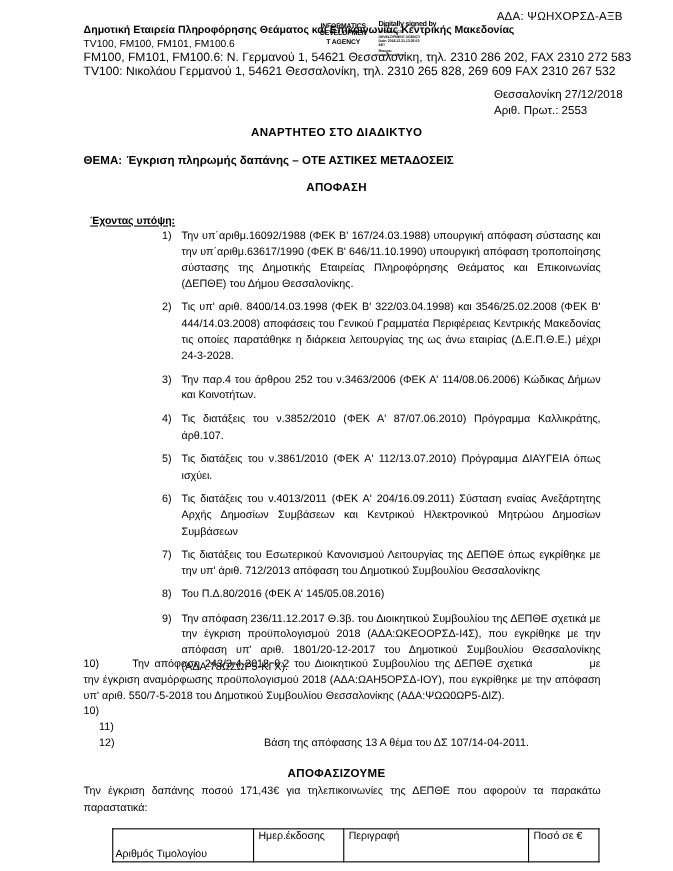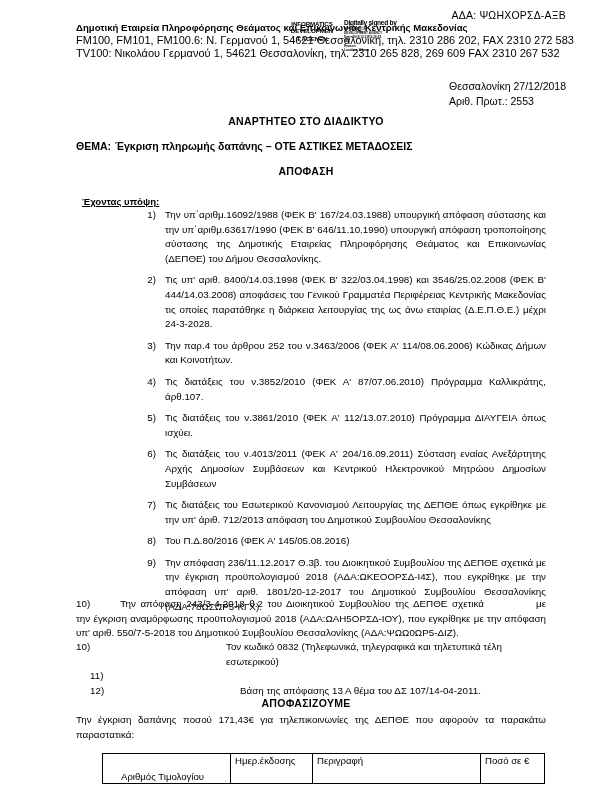--- a/index.html
+++ b/index.html
@@ -231,36 +231,37 @@
     font-weight: normal;
     text-align: left;
     vertical-align: top;
     padding: 1px 4px 0 4px;
     height: 30px;
     box-sizing: border-box;
   }
   .inv-table th.bottom-aligned {
     vertical-align: bottom;
     padding-bottom: 1px;
-    padding-left: 18px;
+    padding-left: 2px;
   }
   .col-a { width: 128px; }
   .col-b { width: 82px; }
   .col-c { width: 168px; }
   .col-d { width: 64px; }
 </style>
 </head>
 <body>
 
 <div class="page">
 
   <div class="ada-line">ΑΔΑ: ΨΩΗΧΟΡΣΔ-ΑΞΒ</div>
 
   <div class="letterhead">
     <div class="lh-org">Δημοτική Εταιρεία Πληροφόρησης Θεάματος και Επικοινωνίας Κεντρικής Μακεδονίας</div>
+    <div class="lh-stations">TV100, FM100, FM101, FM100.6</div>
     <div class="lh-contact">FM100, FM101, FM100.6: Ν. Γερμανού 1,  54621 Θεσσαλονίκη, τηλ. 2310 286 202, FAX 2310 272 583</div>
     <div class="lh-contact">TV100: Νικολάου Γερμανού 1,  54621 Θεσσαλονίκη, τηλ. 2310 265 828, 269 609 FAX 2310 267 532</div>
   </div>
 
   <div class="ida-stamp">
     <div>INFORMATICS</div>
     <div>DEVELOPMEN</div>
     <div>T AGENCY</div>
   </div>
 
@@ -328,21 +329,20 @@
     </div>
   </div>
 
   <div class="clause-wide" id="clause-10">
     <span class="num10">10)</span><span>Την απόφαση 243/3-4-2018 θ.2 του Διοικητικού Συμβουλίου της ΔΕΠΘΕ σχετικά</span><span class="gap"></span><span>με την έγκριση αναμόρφωσης προϋπολογισμού 2018 (ΑΔΑ:ΩΑΗ5ΟΡΣΔ-ΙΟΥ), που εγκρίθηκε με την απόφαση υπ' αριθ. 550/7-5-2018 του Δημοτικού Συμβουλίου Θεσσαλονίκης (ΑΔΑ:ΨΩΩ0ΩΡ5-ΔΙΖ).</span>
   </div>
 
   <div class="tail-list">
     <div class="tail-row" id="tail-r0">
       <span class="tnum">10)</span>
-      <span class="tbody">Τον κωδικό 0832 (Τηλεφωνικά, τηλεγραφικά και τηλετυπικά τέλη εσωτερικού)</span>
     </div>
     <div class="tail-row" id="tail-r1">
       <span class="tnum">11)</span>
     </div>
     <div class="tail-row" id="tail-r2">
       <span class="tnum">12)</span>
       <span class="tbody">Βάση της απόφασης 13 Α θέμα του ΔΣ 107/14-04-2011.</span>
     </div>
   </div>
 

